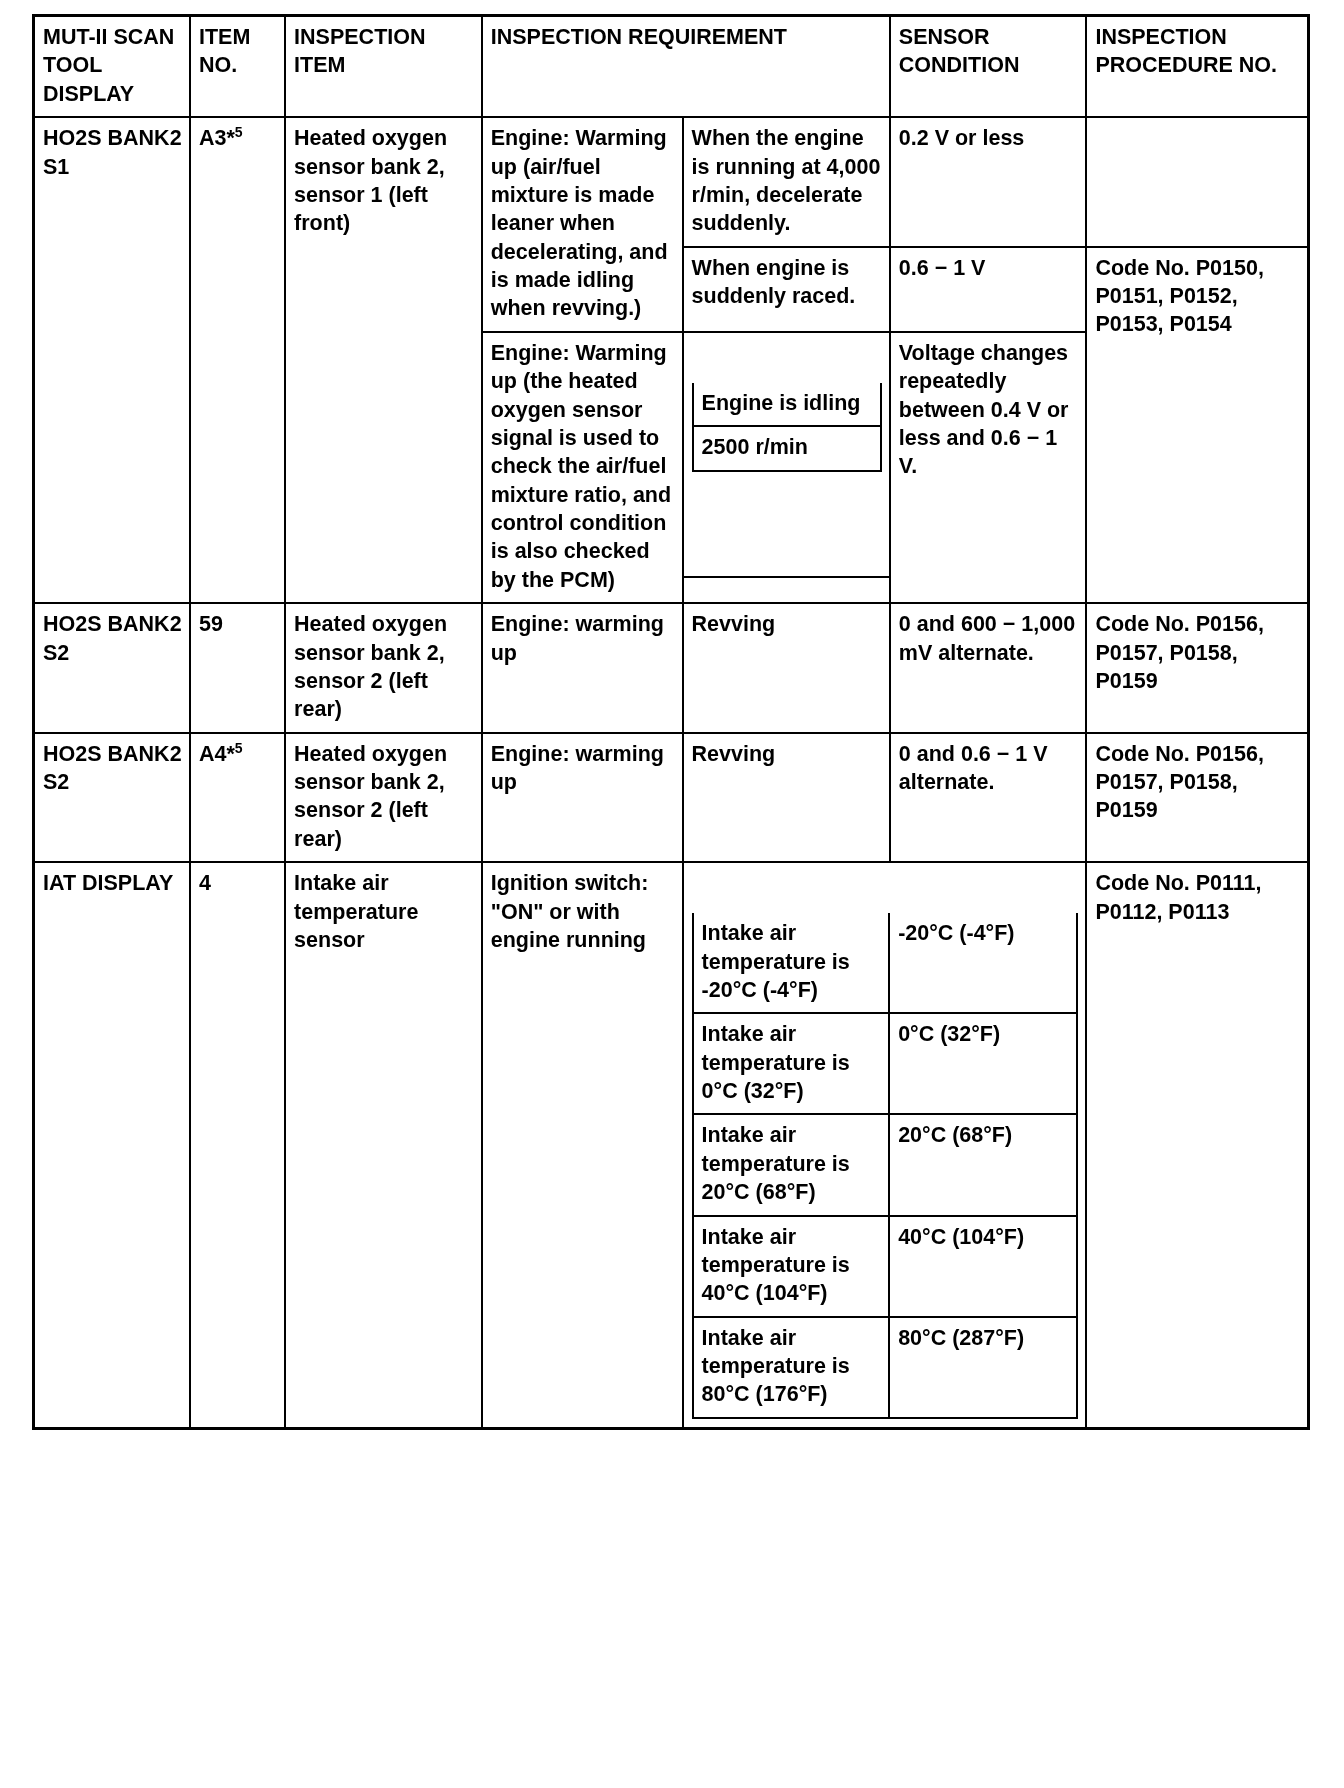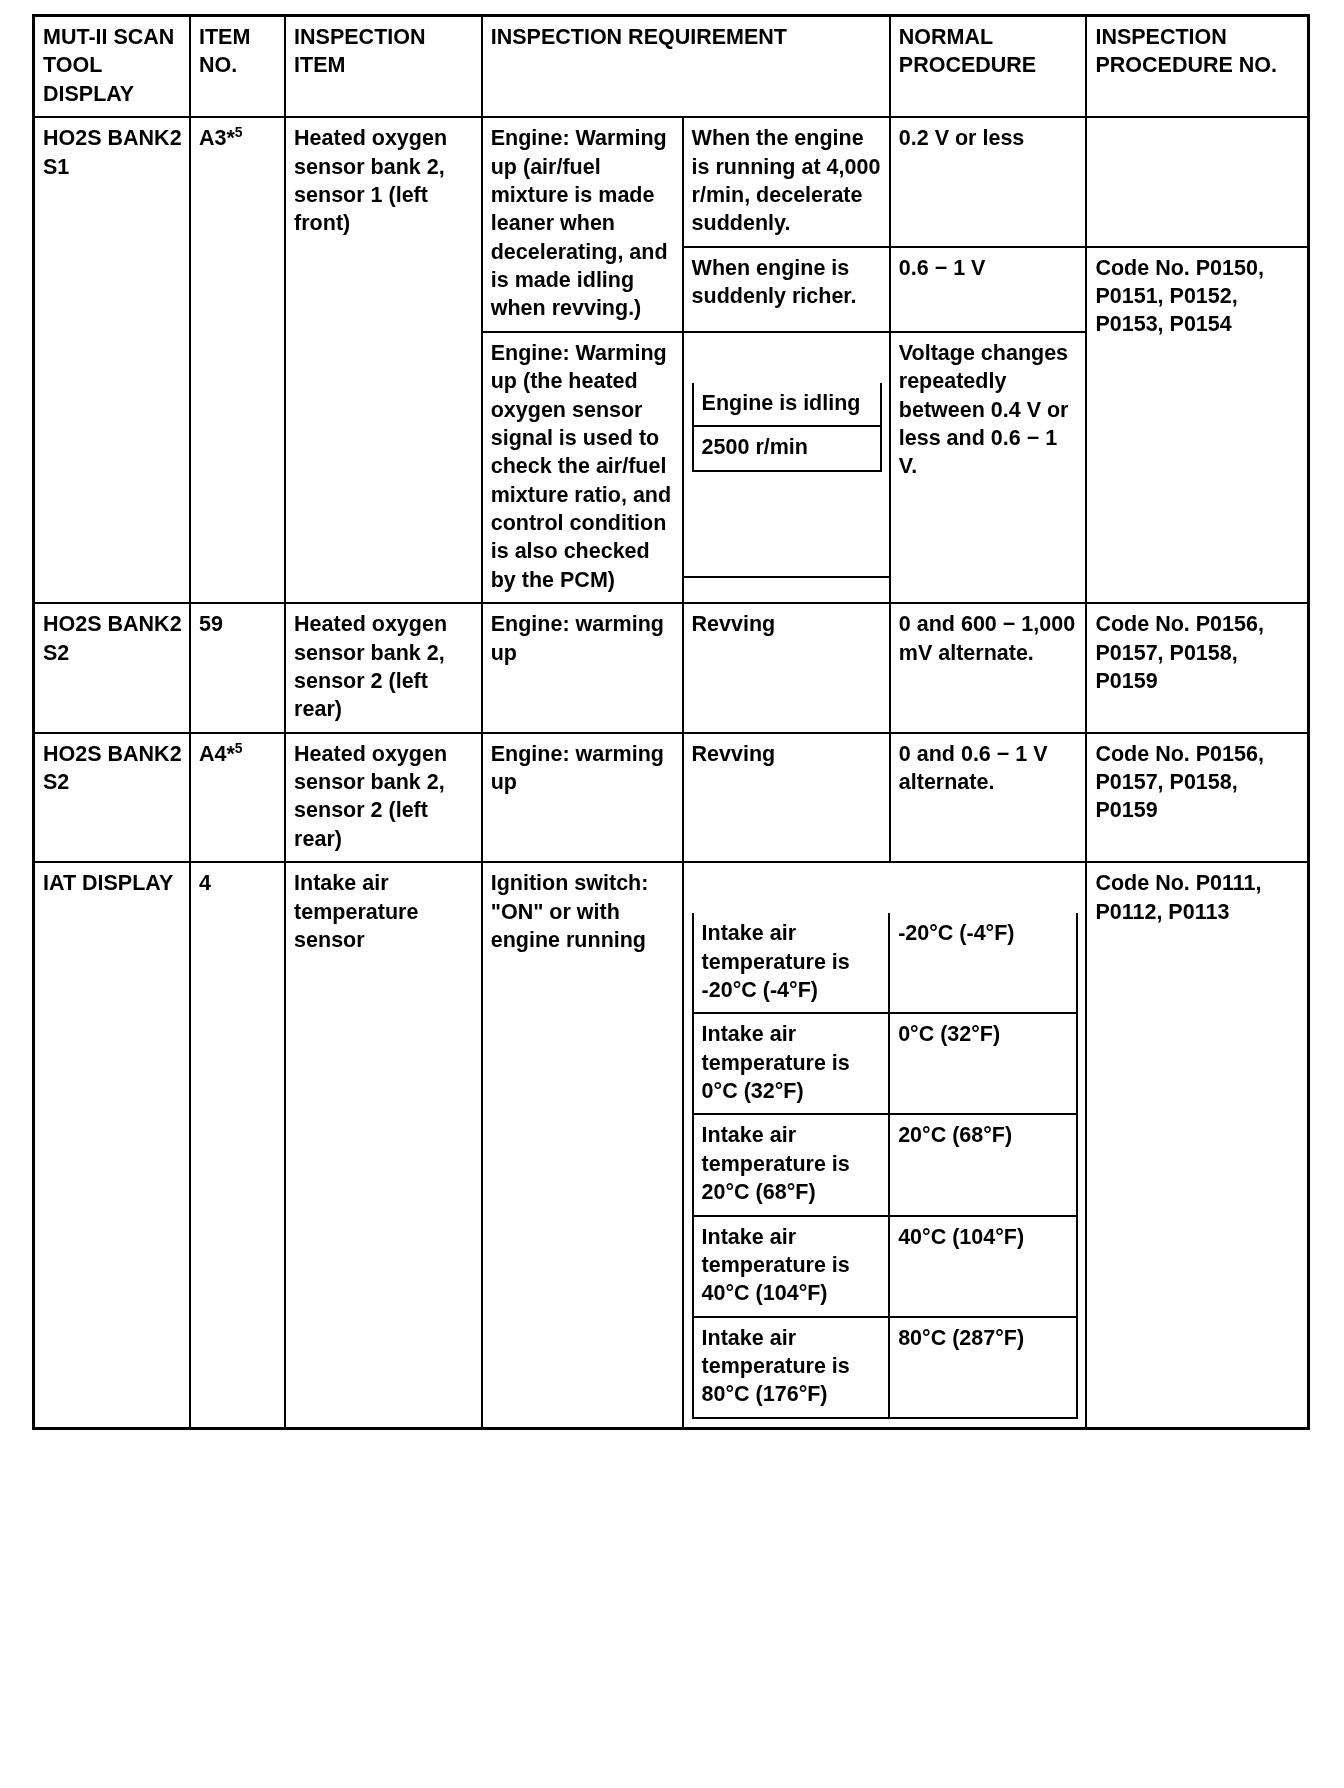--- a/index.html
+++ b/index.html
@@ -81,37 +81,37 @@
       <col style="width:196px">
       <col style="width:186px">
       <col style="width:210px">
     </colgroup>
     <thead>
       <tr>
         <th>MUT-II SCAN TOOL DISPLAY</th>
         <th>ITEM NO.</th>
         <th>INSPECTION ITEM</th>
         <th colspan="2">INSPECTION REQUIREMENT</th>
-        <th>NORMAL PROCEDURE</th>
+        <th>SENSOR CONDITION</th>
         <th>INSPECTION PROCEDURE NO.</th>
       </tr>
     </thead>
     <tbody>
 
       <tr>
         <td rowspan="4">HO2S BANK2 S1</td>
         <td rowspan="4"><span>A3</span><span class="ast">*</span><sup>5</sup></td>
         <td rowspan="4">Heated oxygen sensor bank 2, sensor 1 (left front)</td>
         <td rowspan="2">Engine: Warming up (air/fuel mixture is made leaner when decelerating, and is made idling when revving.)</td>
         <td>When the engine is running at 4,000 r/min, decelerate suddenly.</td>
         <td>0.2 V or less</td>
         <td></td>
       </tr>
       <tr>
-        <td>When engine is suddenly richer.</td>
+        <td>When engine is suddenly raced.</td>
         <td>0.6 − 1 V</td>
         <td rowspan="3">Code No. P0150, P0151, P0152, P0153, P0154</td>
       </tr>
       <tr>
         <td rowspan="2">Engine: Warming up (the heated oxygen sensor signal is used to check the air/fuel mixture ratio, and control condition is also checked by the PCM)</td>
         <td class="pad0">
           <table class="nest">
             <tbody>
                 <tr>
                   <td>Engine is idling</td>

